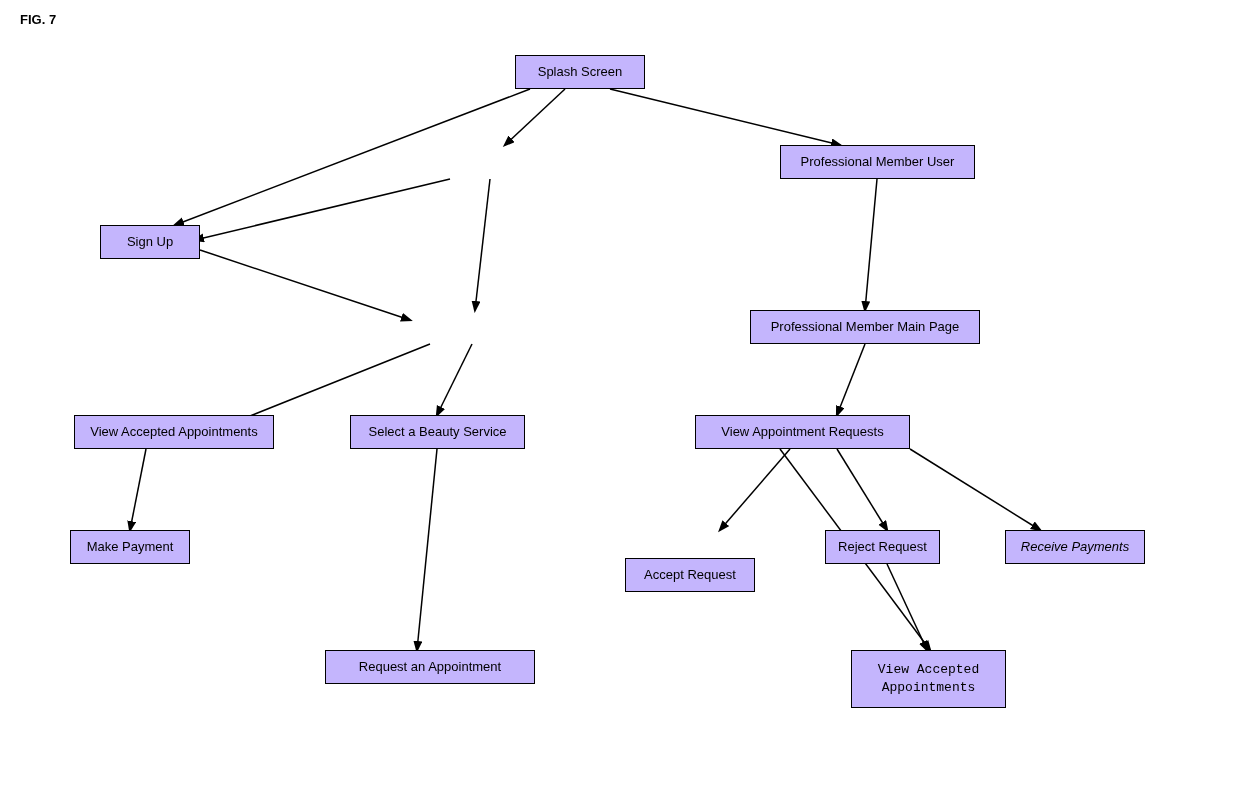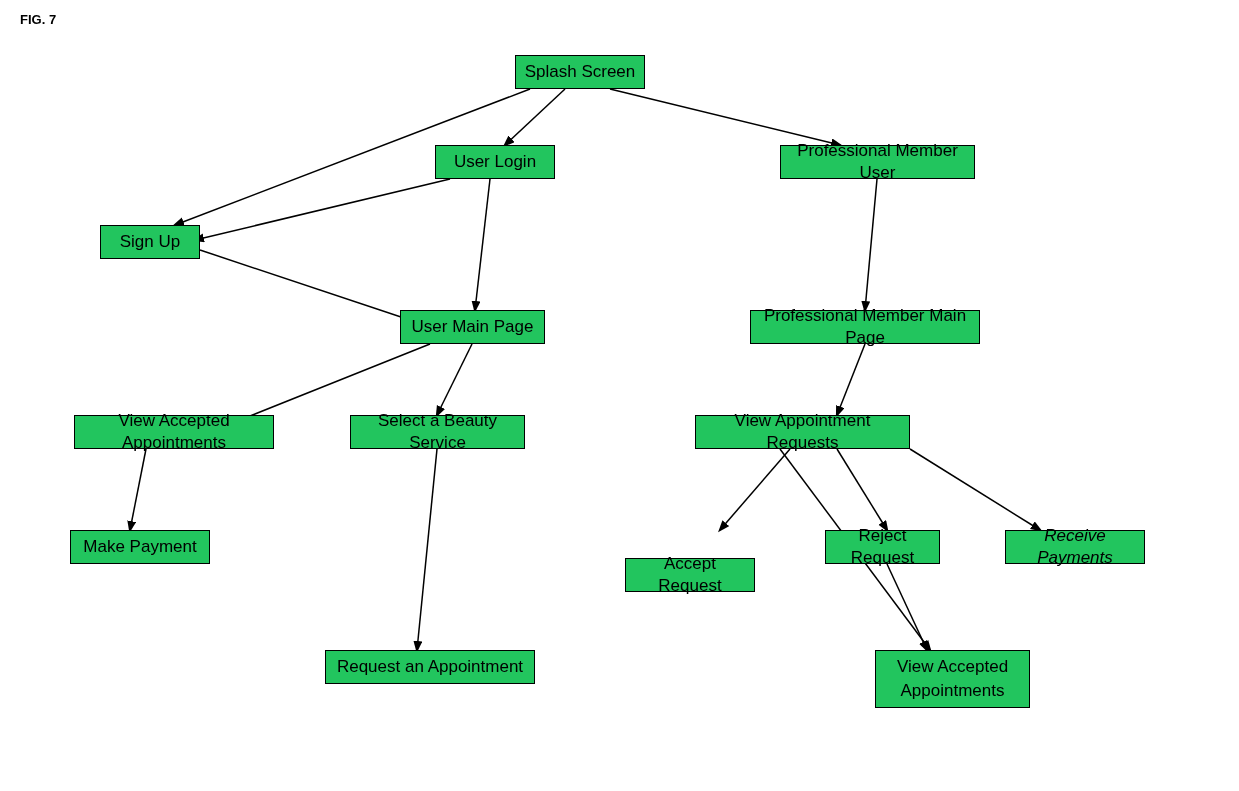--- a/index.html
+++ b/index.html
@@ -20,27 +20,27 @@
     .fig-label {
       position: absolute;
       top: 12px;
       left: 20px;
       font-size: 13px;
       font-weight: bold;
     }
     .node {
       position: absolute;
       border: 1.5px solid #000;
-      background: #22c55e;
+      background: #c4b5fd;
       text-align: center;
       display: flex;
       align-items: center;
       justify-content: center;
       padding: 0 8px;
-      font-size: 17px;
+      font-size: 13px;
       line-height: 1.3;
     }
     svg.arrows {
       position: absolute;
       top: 0; left: 0;
       width: 1239px;
       height: 791px;
       pointer-events: none;
     }
     svg.arrows line, svg.arrows path, svg.arrows polyline {
@@ -96,43 +96,41 @@
 
     <line x1="910" y1="449" x2="1040" y2="530" marker-end="url(#arrow)"></line>
 
     <line x1="780" y1="449" x2="930" y2="650" marker-end="url(#arrow)"></line>
 
     <line x1="887" y1="564" x2="927" y2="650" marker-end="url(#arrow)"></line>
   </svg>
 
   <div class="node" style="left:515px;top:55px;width:130px;height:34px;">Splash Screen</div>
 
-  <div class="node" style="left:435px;top:145px;width:120px;height:34px;">User Login</div>
 
   <div class="node" style="left:780px;top:145px;width:195px;height:34px;">Professional Member User</div>
 
   <div class="node" style="left:100px;top:225px;width:100px;height:34px;">Sign Up</div>
 
-  <div class="node" style="left:400px;top:310px;width:145px;height:34px;">User Main Page</div>
 
   <div class="node" style="left:750px;top:310px;width:230px;height:34px;">Professional Member Main Page</div>
 
   <div class="node" style="left:46px;top:415px;width:200px;height:34px;margin-left:28px;">View Accepted Appointments</div>
 
   <div class="node" style="left:695px;top:415px;width:215px;height:34px;">View Appointment Requests</div>
 
   <div class="node" style="left:350px;top:415px;width:175px;height:34px;">Select a Beauty Service</div>
 
-  <div class="node" style="left:70px;top:530px;width:140px;height:34px;">Make Payment</div>
+  <div class="node" style="left:70px;top:530px;width:120px;height:34px;">Make Payment</div>
 
   <div class="node" style="left:625px;top:530px;width:130px;height:34px;margin-top:28px;">Accept Request</div>
 
   <div class="node" style="left:825px;top:530px;width:115px;height:34px;">Reject Request</div>
 
   <div class="node" style="left:1005px;top:530px;width:140px;height:34px;font-style:italic;">Receive Payments</div>
 
   <div class="node" style="left:325px;top:650px;width:210px;height:34px;">Request an Appointment</div>
 
-  <div class="node" style="left:875px;top:650px;width:155px;height:58px;line-height:1.4;">
+  <div class="node" style="left:851px;top:650px;width:155px;height:58px;line-height:1.4;font-family:Liberation Mono, monospace;">
     View Accepted<br>Appointments
   </div>
 
 </div>
 
 </body></html>

